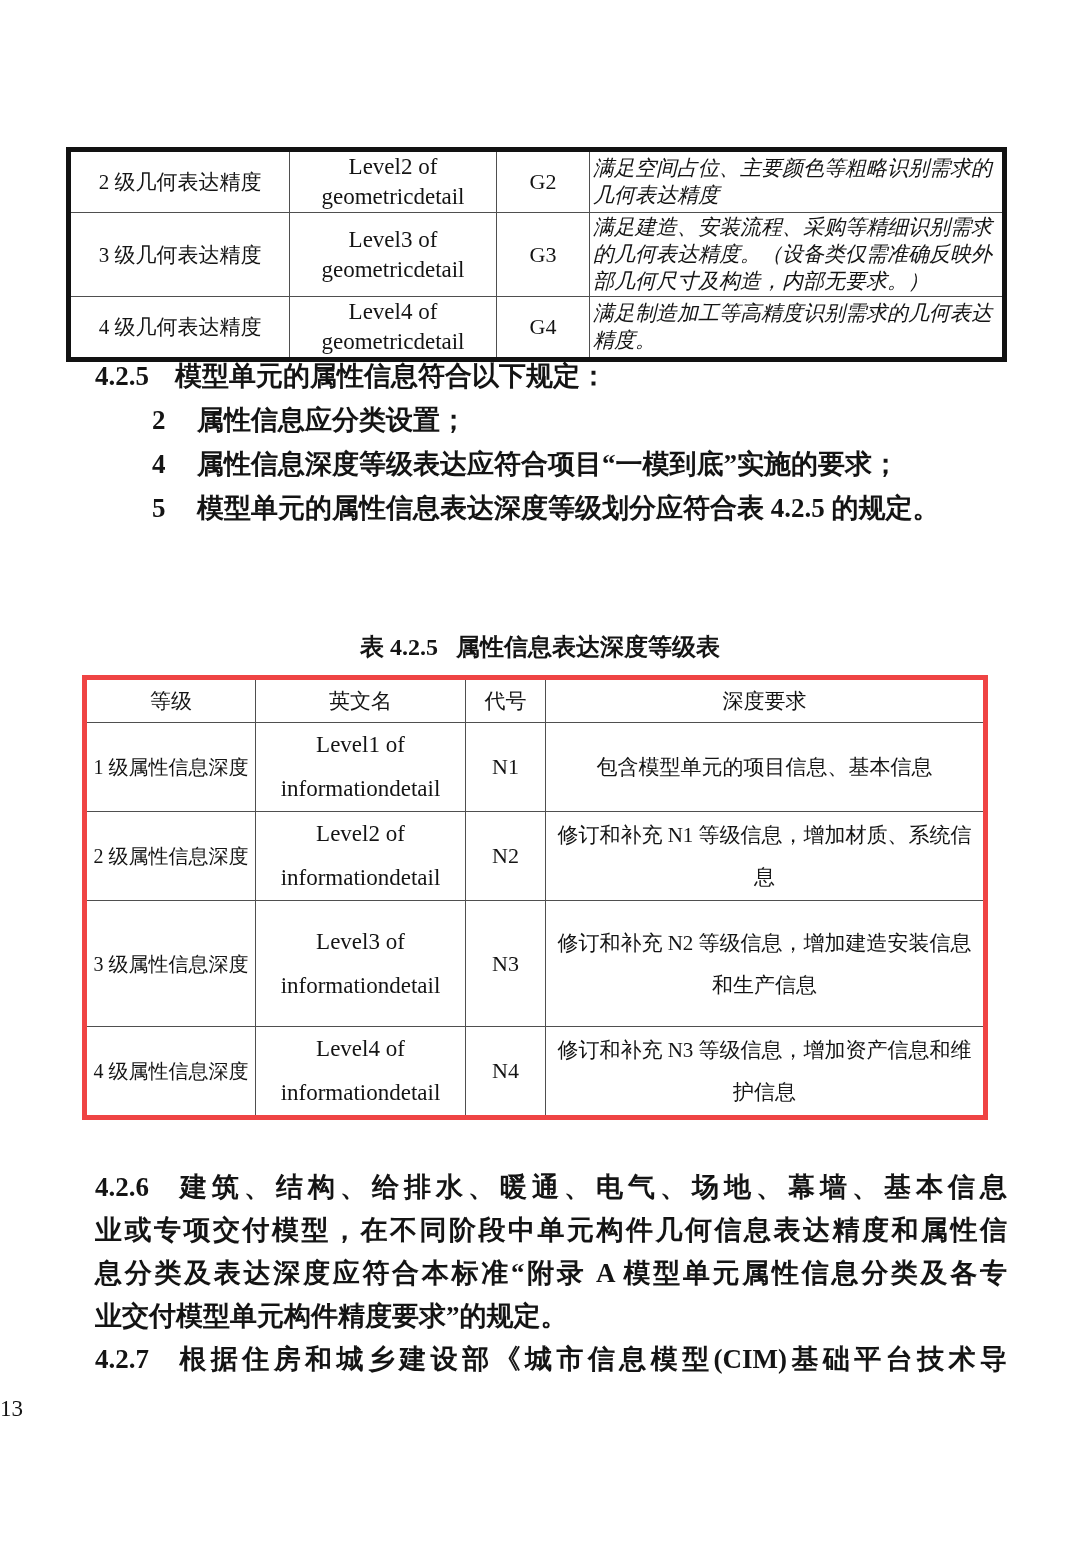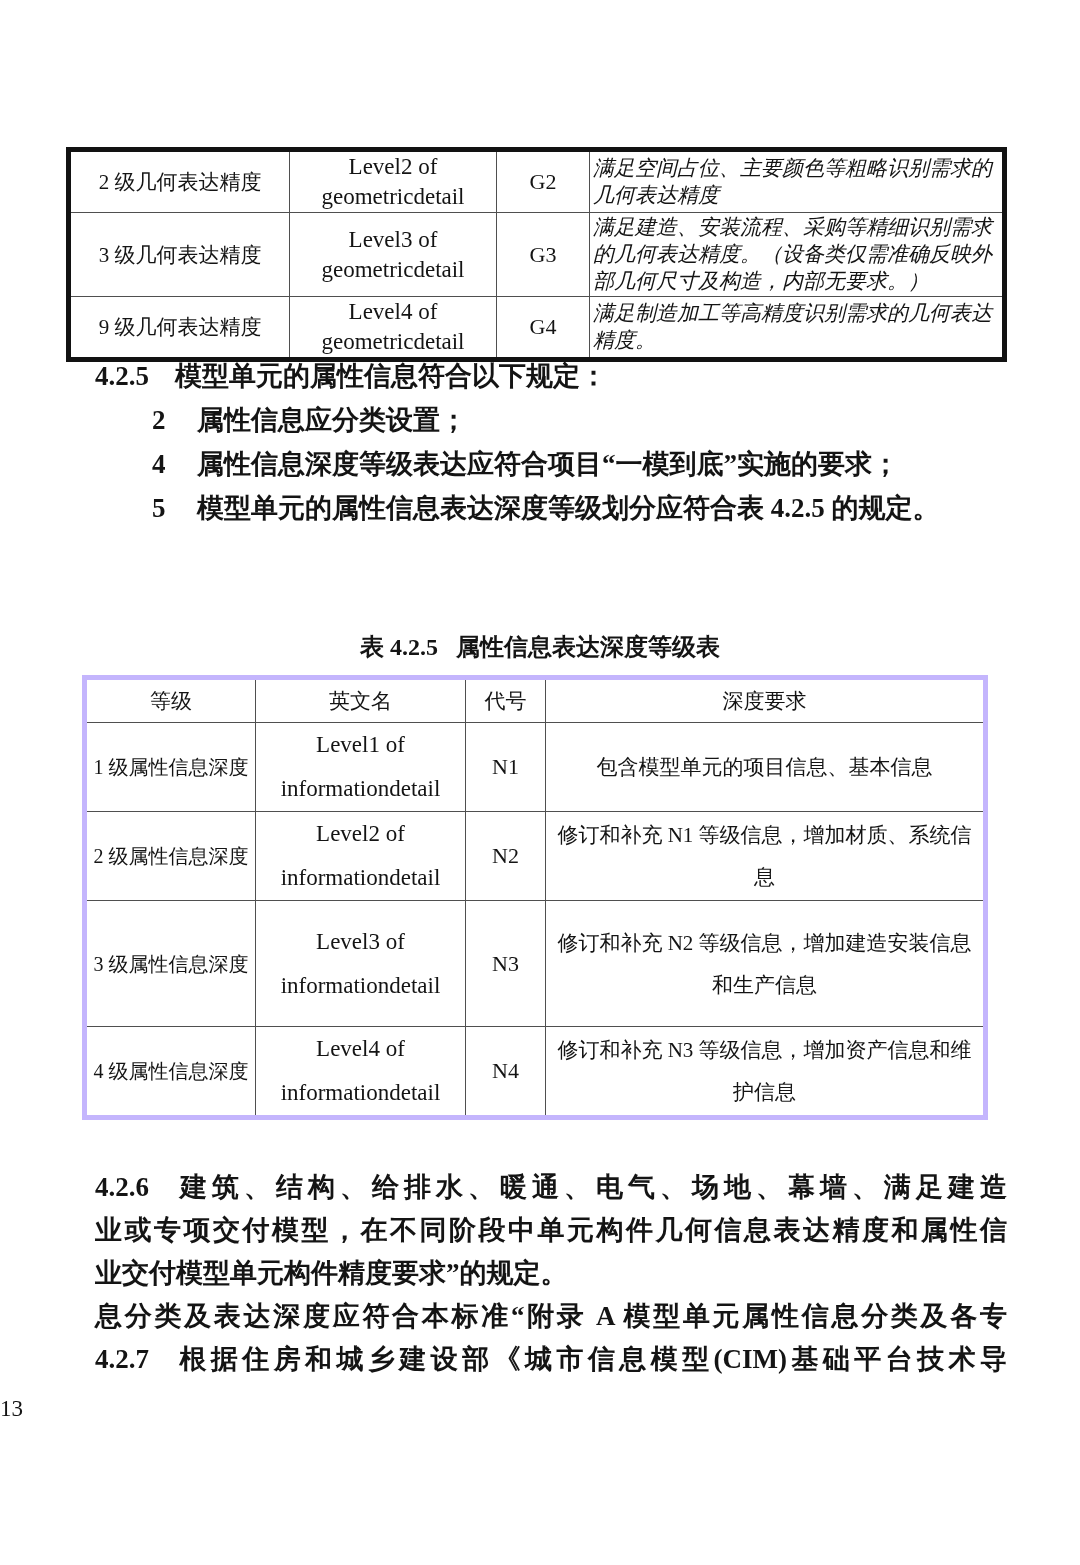--- a/index.html
+++ b/index.html
@@ -20,21 +20,21 @@
   .geo-table{
     position:absolute;left:66px;top:147px;width:941px;
     border:5px solid #121212;
   }
   .geo-table tr:nth-child(1){height:58px;}
   .geo-table tr:nth-child(2){height:80px;}
   .geo-table tr:nth-child(3){height:56px;}
 
   .info-table{
     position:absolute;left:82px;top:675px;width:906px;
-    border:5px solid #c4b5fd;
+    border:5px solid #ef4444;
   }
   .info-table tr.hrow{height:45px;}
   .info-table tr:nth-child(2){height:88px;}
   .info-table tr:nth-child(3){height:87px;}
   .info-table tr:nth-child(4){height:126px;}
   .info-table tr:nth-child(5){height:85px;}
 
   th{font-weight:normal;font-size:21px;text-align:center;}
 
   .c-level{text-align:center;font-size:21px;line-height:26px;}
@@ -112,21 +112,21 @@
         <div>geometricdetail</div>
       </td>
       <td class="c-code">G3</td>
       <td class="c-req">
         <div>满足建造、安装流程、采购等精细识别需求</div>
         <div>的几何表达精度。（设备类仅需准确反映外</div>
         <div>部几何尺寸及构造，内部无要求。）</div>
       </td>
     </tr>
     <tr>
-      <td class="c-level">9 级几何表达精度</td>
+      <td class="c-level">4 级几何表达精度</td>
       <td class="c-eng">
         <div>Level4 of</div>
         <div>geometricdetail</div>
       </td>
       <td class="c-code">G4</td>
       <td class="c-req">
         <div>满足制造加工等高精度识别需求的几何表达</div>
         <div>精度。</div>
       </td>
     </tr>
@@ -211,31 +211,31 @@
       <td class="c-req">
         <div>修订和补充 N3 等级信息，增加资产信息和维</div>
         <div>护信息</div>
       </td>
     </tr>
   </tbody>
     </table>
 
   <div class="paras">
     <div class="bline jl">
-      <span class="secnum">4.2.6</span><span>建筑、结构、给排水、暖通、电气、场地、幕墙、满足建造</span>
+      <span class="secnum">4.2.6</span><span>建筑、结构、给排水、暖通、电气、场地、幕墙、基本信息</span>
     </div>
     <div class="bline jl">
       <span>业或专项交付模型，在不同阶段中单元构件几何信息表达精度和属性信</span>
+    </div>
+    <div class="bline jl">
+      <span>息分类及表达深度应符合本标准“附录 A 模型单元属性信息分类及各专</span>
     </div>
     <div class="bline">
       <span>业交付模型单元构件精度要求”的规定。</span>
     </div>
     <div class="bline jl">
-      <span>息分类及表达深度应符合本标准“附录 A 模型单元属性信息分类及各专</span>
-    </div>
-    <div class="bline jl">
       <span class="secnum">4.2.7</span><span>根据住房和城乡建设部《城市信息模型(CIM)基础平台技术导</span>
     </div>
   </div>
 
   <div class="pagenum">13</div>
 
 </div>
 
 </body></html>

